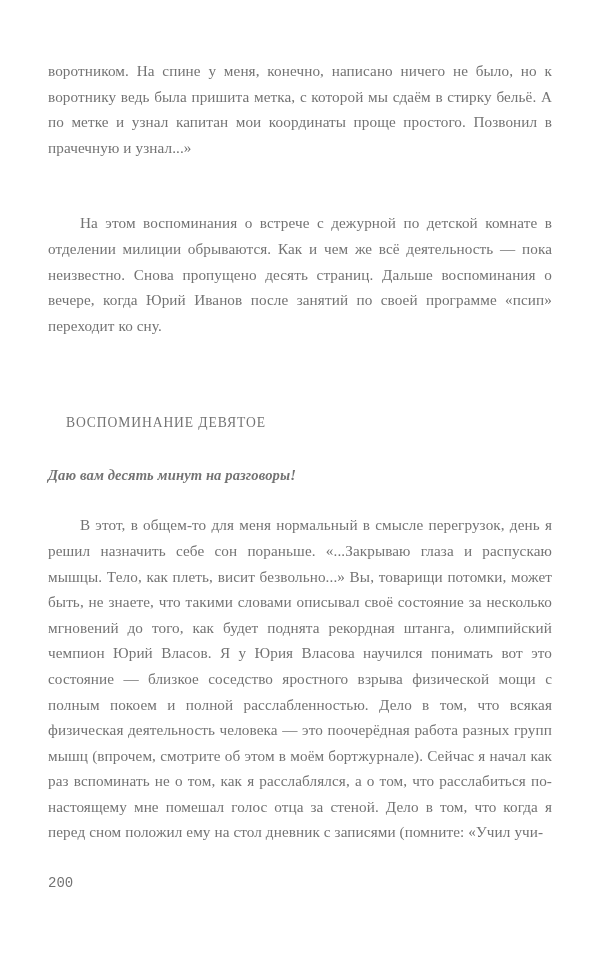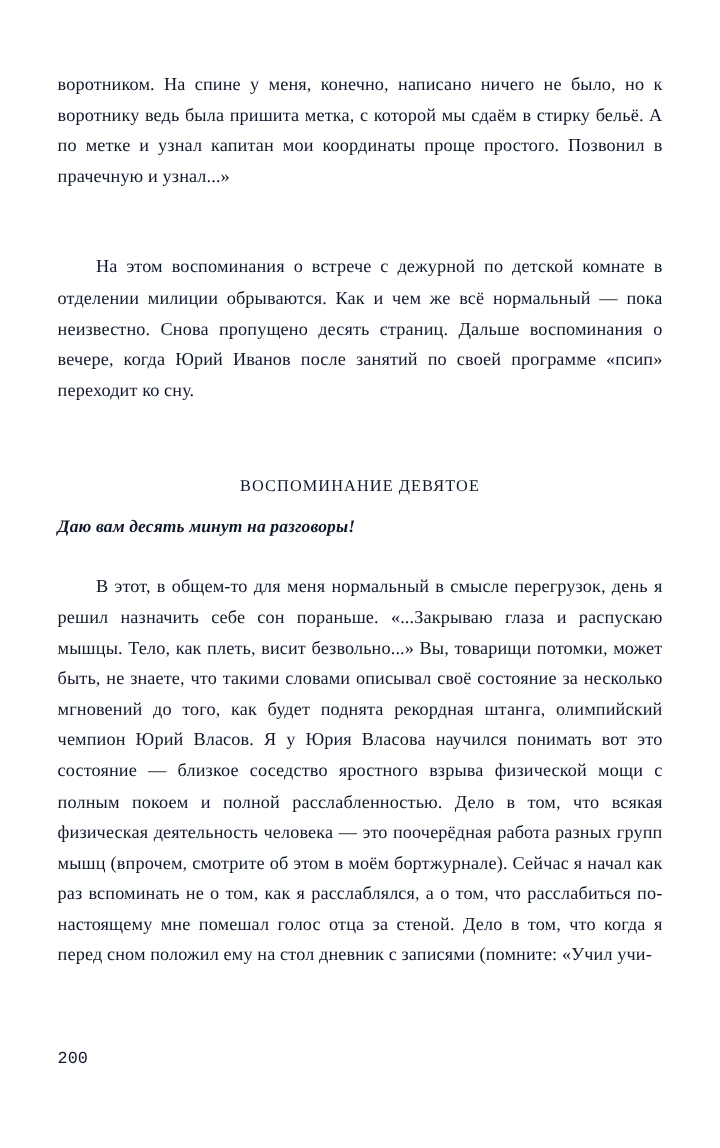--- a/index.html
+++ b/index.html
@@ -6,21 +6,21 @@
     margin: 0;
     padding: 0;
     background: #ffffff;
   }
   .page {
     position: relative;
     width: 600px;
     height: 957px;
     background: #ffffff;
     font-family: "Liberation Serif", serif;
-    color: #0f172a;
+    color: #737373;
     overflow: hidden;
   }
   .text-column {
     position: absolute;
     left: 48px;
     top: 58px;
     width: 504px;
   }
   p.para {
     margin: 0;
@@ -33,24 +33,24 @@
   p.para.indent {
     text-indent: 32px;
   }
   .gap-lg {
     height: 50px;
   }
   .gap-xl {
     height: 56px;
   }
   .section-head {
-    margin: 0;
+    margin: 18px;
     font-size: 13.6px;
     line-height: 22px;
-    text-align: center;
+    text-align: left;
     letter-spacing: 0.9px;
     font-weight: normal;
   }
   .section-sub {
     margin: 0;
     font-size: 14.6px;
     line-height: 22px;
     text-align: left;
     font-style: italic;
     font-weight: bold;
@@ -75,21 +75,21 @@
 <body>
 
 <div class="page">
 
   <div class="text-column">
 
     <p class="para">воротником. На спине у меня, конечно, написано ничего не было, но к воротнику ведь была пришита метка, с которой мы сдаём в стирку бельё. А по метке и узнал капитан мои координаты проще простого. Позвонил в прачечную и узнал...»</p>
 
     <div class="gap-lg"></div>
 
-    <p class="para indent">На этом воспоминания о встрече с дежурной по детской комнате в отделении милиции обрываются. Как и чем же всё нормальный — пока неизвестно. Снова пропущено десять страниц. Дальше воспоминания о вечере, когда Юрий Иванов после занятий по своей программе «псип» переходит ко сну.</p>
+    <p class="para indent">На этом воспоминания о встрече с дежурной по детской комнате в отделении милиции обрываются. Как и чем же всё деятельность — пока неизвестно. Снова пропущено десять страниц. Дальше воспоминания о вечере, когда Юрий Иванов после занятий по своей программе «псип» переходит ко сну.</p>
 
     <div class="gap-xl"></div>
 
     <h2 class="section-head">ВОСПОМИНАНИЕ ДЕВЯТОЕ</h2>
 
     <div class="gap-sm"></div>
 
     <p class="section-sub">Даю вам десять минут на разговоры!</p>
 
     <div class="gap-md"></div>

